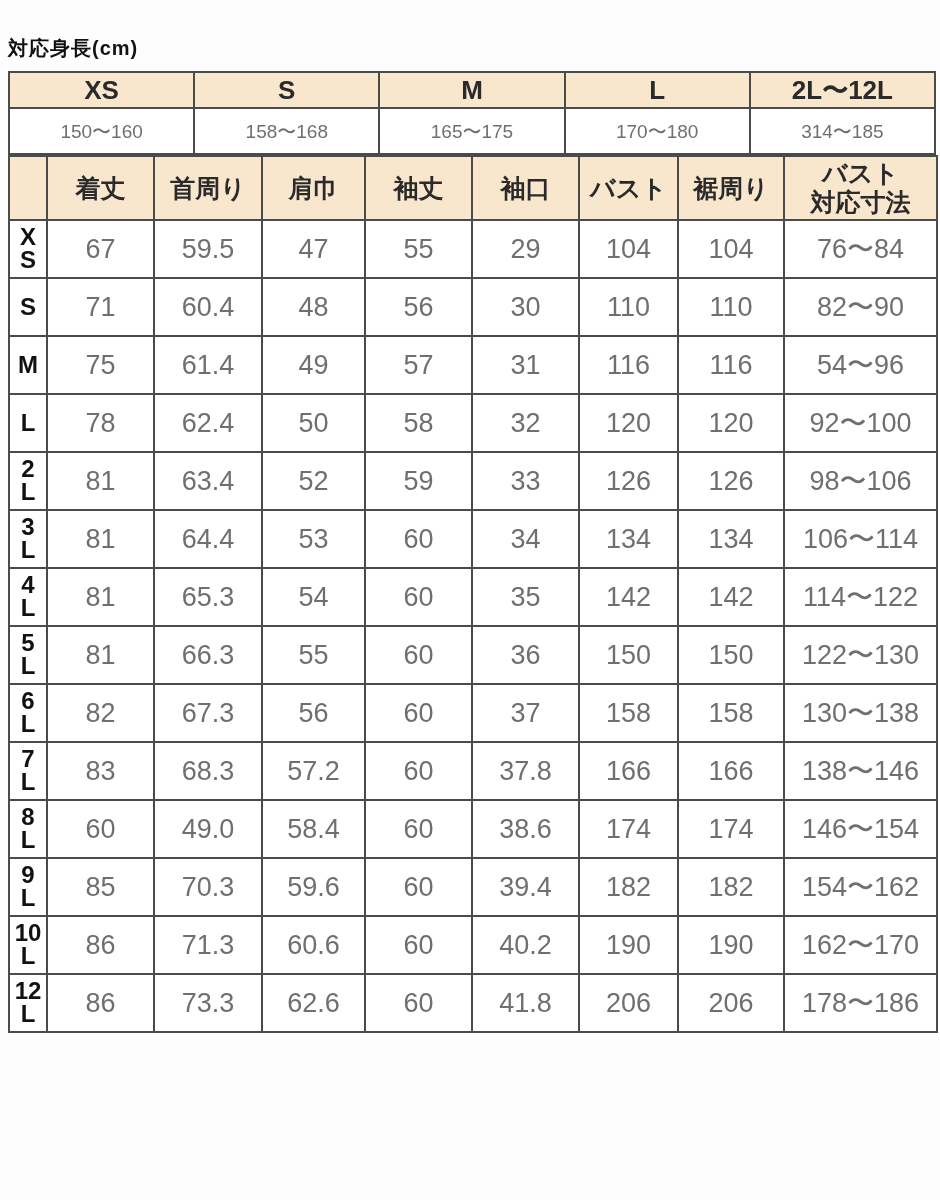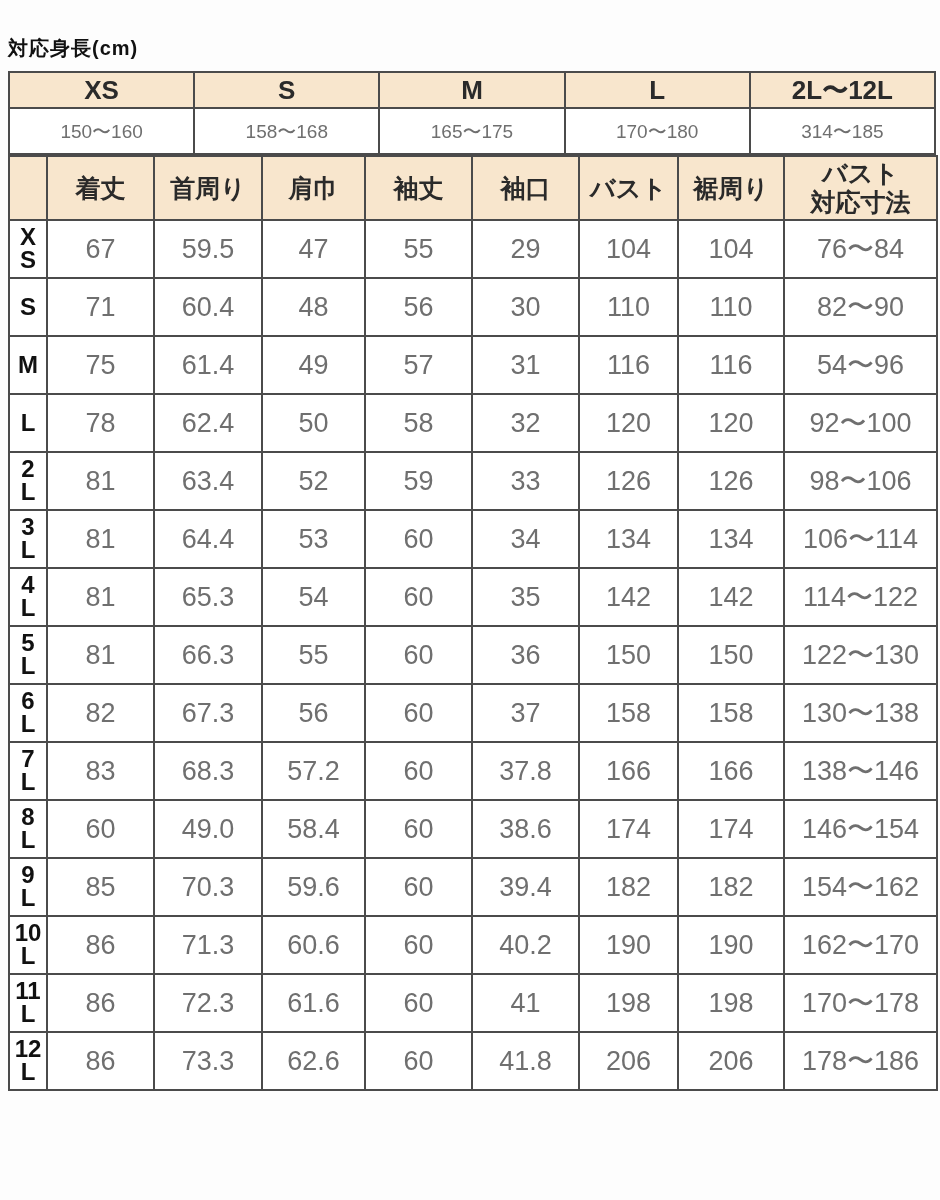--- a/index.html
+++ b/index.html
@@ -283,32 +283,20 @@
           <td>86</td>
           <td>71.3</td>
           <td>60.6</td>
           <td>60</td>
           <td>40.2</td>
           <td>190</td>
           <td>190</td>
           <td>162〜170</td>
         </tr>
         <tr>
-          <th class="row-label">11
-L</th>
-          <td>86</td>
-          <td>72.3</td>
-          <td>61.6</td>
-          <td>60</td>
-          <td>41</td>
-          <td>198</td>
-          <td>198</td>
-          <td>170〜178</td>
-        </tr>
-        <tr>
           <th class="row-label">12
 L</th>
           <td>86</td>
           <td>73.3</td>
           <td>62.6</td>
           <td>60</td>
           <td>41.8</td>
           <td>206</td>
           <td>206</td>
           <td>178〜186</td>

